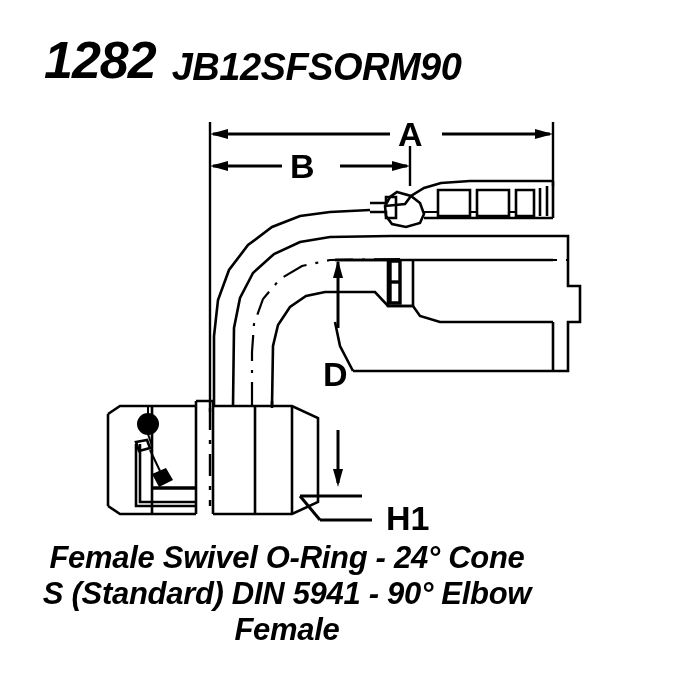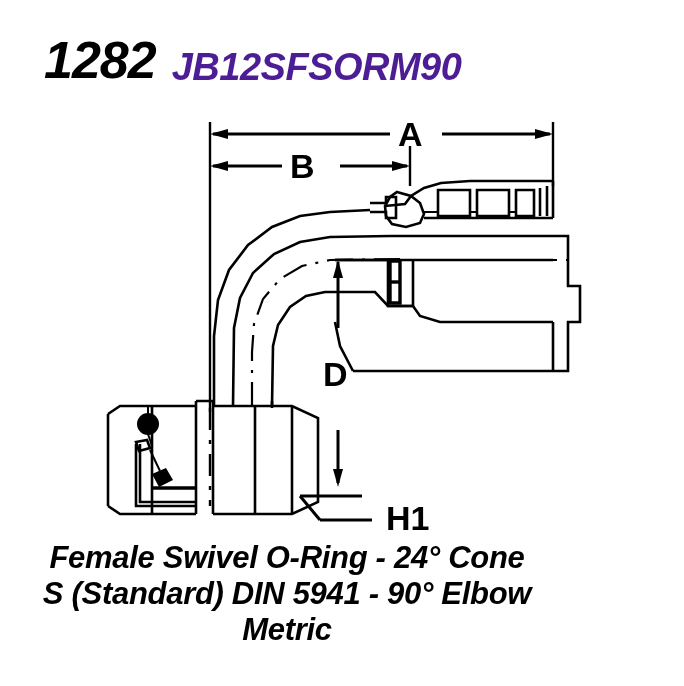--- a/index.html
+++ b/index.html
@@ -37,21 +37,21 @@
     line-height: 52px;
     color: #000000;
     letter-spacing: -1px;
   }
   .part-code {
     font-family: "Liberation Sans", sans-serif;
     font-style: italic;
     font-weight: bold;
     font-size: 38px;
     line-height: 38px;
-    color: #4c1d95;
+    color: #000000;
     margin-left: 16px;
     letter-spacing: -0.5px;
   }
   .drawing {
     position: absolute;
     left: 0;
     top: 96px;
     width: 684px;
     height: 440px;
   }
@@ -240,16 +240,16 @@
         <line class="dim" x1="300" y1="400" x2="362" y2="400"></line>
         <text class="dimlabel" x="386" y="434">H1</text>
       </g>
 
     </svg>
   </div>
 
   <div class="caption">
     <div>Female Swivel O-Ring - 24° Cone</div>
     <div>S (Standard) DIN 5941 - 90° Elbow</div>
-    <div>Metric</div>
+    <div>Female</div>
   </div>
 
 </div>
 
 </body></html>

